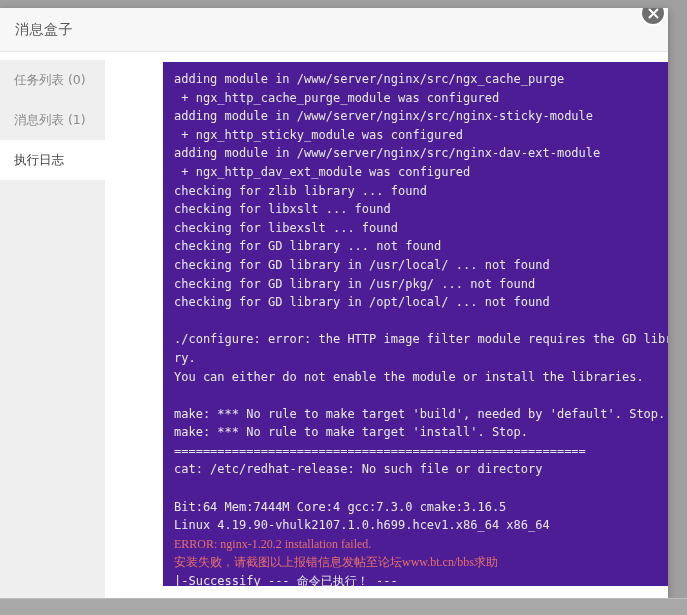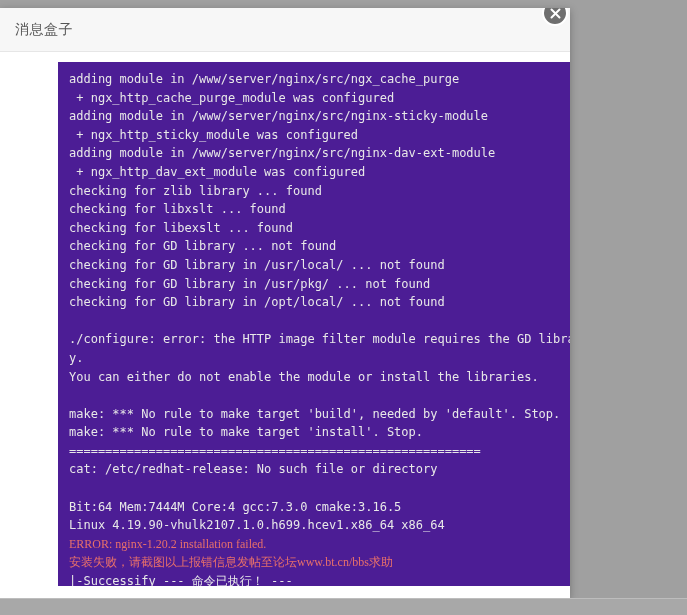--- a/index.html
+++ b/index.html
@@ -22,21 +22,21 @@
     width: 687px;
     height: 615px;
     background: #a0a0a0;
   }
 
   
   .dialog {
     position: absolute;
     left: 0;
     top: 8px;
-    width: 570px;
+    width: 668px;
     height: 590px;
     background: #ffffff;
     box-shadow: 0 2px 8px rgba(0,0,0,.28);
     overflow: hidden;
   }
 
   .dialog-header {
     height: 44px;
     background: #f7f7f7;
     border-bottom: 1px solid #e6e6e6;
@@ -200,20 +200,32 @@
 <div class="page-backdrop"></div>
 
 <div class="dialog">
 
   <div class="dialog-header">
     <div class="dialog-title">消息盒子</div>
   </div>
 
   <div class="dialog-body">
 
+    <div class="sidebar">
+      <div class="sidebar-item">
+        <span>任务列表 (0)</span>
+      </div>
+      <div class="sidebar-item">
+        <span>消息列表 (1)</span>
+      </div>
+      <div class="sidebar-item active">
+        <span>执行日志</span>
+      </div>
+      <div class="sidebar-filler"></div>
+    </div>
 
     <div class="content">
       <div class="log-panel">
         <pre class="log-text" id="log-text"><span class="log-line">adding module in /www/server/nginx/src/ngx_cache_purge</span><span class="log-line"> + ngx_http_cache_purge_module was configured</span><span class="log-line">adding module in /www/server/nginx/src/nginx-sticky-module</span><span class="log-line"> + ngx_http_sticky_module was configured</span><span class="log-line">adding module in /www/server/nginx/src/nginx-dav-ext-module</span><span class="log-line"> + ngx_http_dav_ext_module was configured</span><span class="log-line">checking for zlib library ... found</span><span class="log-line">checking for libxslt ... found</span><span class="log-line">checking for libexslt ... found</span><span class="log-line">checking for GD library ... not found</span><span class="log-line">checking for GD library in /usr/local/ ... not found</span><span class="log-line">checking for GD library in /usr/pkg/ ... not found</span><span class="log-line">checking for GD library in /opt/local/ ... not found</span><span class="log-line blank">&nbsp;</span><span class="log-line">./configure: error: the HTTP image filter module requires the GD library.</span><span class="log-line">You can either do not enable the module or install the libraries.</span><span class="log-line blank">&nbsp;</span><span class="log-line">make: *** No rule to make target 'build', needed by 'default'. Stop.</span><span class="log-line">make: *** No rule to make target 'install'. Stop.</span><span class="log-line">=========================================================</span><span class="log-line">cat: /etc/redhat-release: No such file or directory</span><span class="log-line blank">&nbsp;</span><span class="log-line">Bit:64 Mem:7444M Core:4 gcc:7.3.0 cmake:3.16.5</span><span class="log-line">Linux 4.19.90-vhulk2107.1.0.h699.hcev1.x86_64 x86_64</span><span class="log-line err">ERROR: nginx-1.20.2 installation failed.</span><span class="log-line err">安装失败，请截图以上报错信息发帖至论坛www.bt.cn/bbs求助</span><span class="log-line">|-Successify --- 命令已执行！ ---</span></pre>
 
         <div class="scrollbar">
           <div class="sb-arrow up">
             <span class="sb-tri up"></span>
           </div>
           <div class="sb-thumb"></div>

